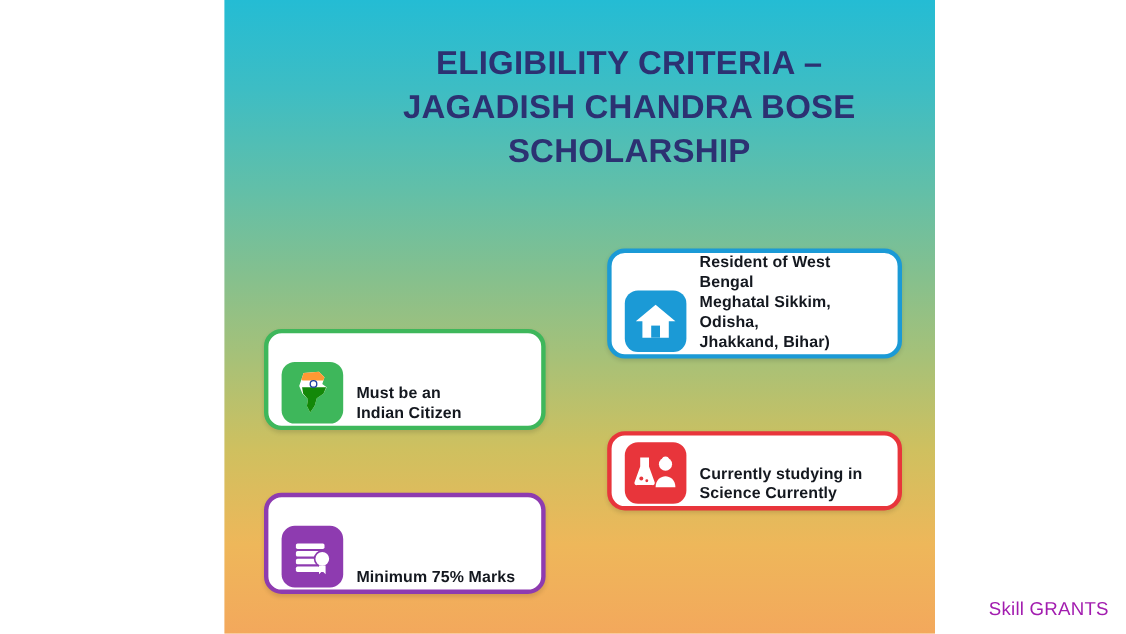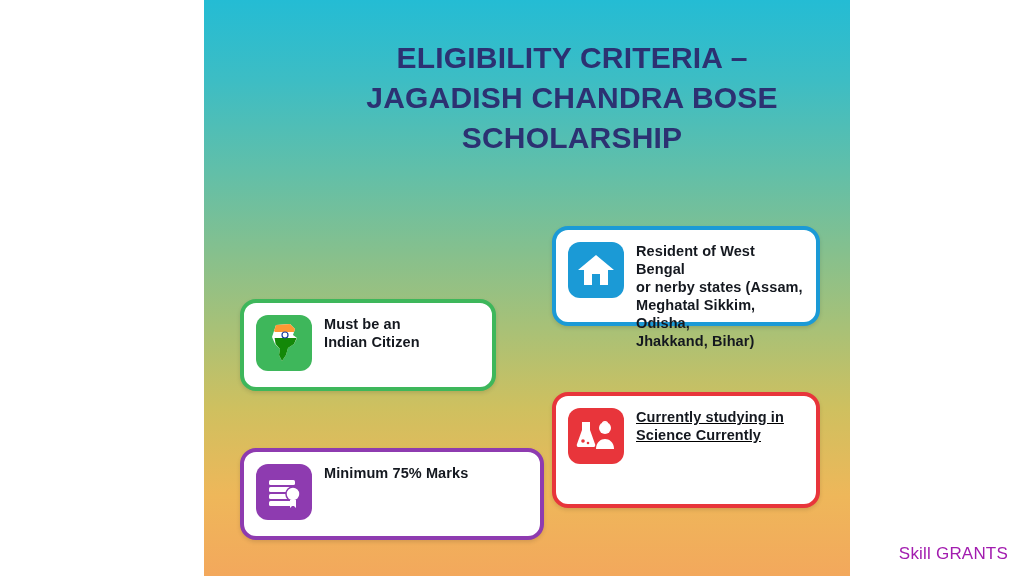--- a/index.html
+++ b/index.html
@@ -53,23 +53,23 @@
   #title .line {
     display: block;
     white-space: nowrap;
   }
 
   .card {
     position: absolute;
     background: #ffffff;
     border-radius: 16px;
     display: flex;
-    align-items: flex-start;
+    align-items: flex-end;
     box-sizing: border-box;
-    padding: 12px 12px;
+    padding: 2px 12px;
     box-shadow: 0 2px 4px rgba(0,0,0,0.12);
   }
   .card .icon-box {
     flex: 0 0 auto;
     width: 56px;
     height: 56px;
     border-radius: 12px;
     display: flex;
     align-items: center;
     justify-content: center;
@@ -95,31 +95,30 @@
   #card-resident {
     left: 348px;
     top: 226px;
     width: 268px;
     height: 100px;
     border: 4px solid #1b9ad6;
   }
   #card-marks {
     left: 36px;
     top: 448px;
-    width: 304px;
+    width: 256px;
     height: 92px;
     border: 4px solid #8e3bb0;
   }
   #card-science {
     left: 348px;
     top: 392px;
     width: 268px;
-    height: 116px;
+    height: 72px;
     border: 4px solid #e8353b;
-    text-decoration: underline;
   }
 
   .ib-green { background: #3eb75b; }
   .ib-blue  { background: #1b9ad6; }
   .ib-purple{ background: #8e3bb0; }
   .ib-red   { background: #e8353b; }
 
   #watermark {
     position: absolute;
     right: 16px;
@@ -159,21 +158,20 @@
 
     <div class="card" id="card-resident">
       <div class="icon-box ib-blue">
         <svg width="40" height="36" viewBox="0 0 40 36" aria-hidden="true">
           <path d="M20 3 L38 18 L32 18 L32 33 L8 33 L8 18 L2 18 Z" fill="#ffffff"></path>
           <rect x="16" y="22" width="8" height="11" fill="#1b9ad6"></rect>
         </svg>
       </div>
       <div class="card-text">
         <div>Resident of West Bengal</div>
-        <div>or nerby states (Assam,</div>
         <div>Meghatal Sikkim, Odisha,</div>
         <div>Jhakkand, Bihar)</div>
       </div>
     </div>
 
     <div class="card" id="card-marks">
       <div class="icon-box ib-purple">
         <svg width="40" height="38" viewBox="0 0 40 38" aria-hidden="true">
           <rect x="5" y="7" width="26" height="5" rx="1.5" fill="#ffffff"></rect>
           <rect x="5" y="14" width="26" height="5" rx="1.5" fill="#ffffff"></rect>

